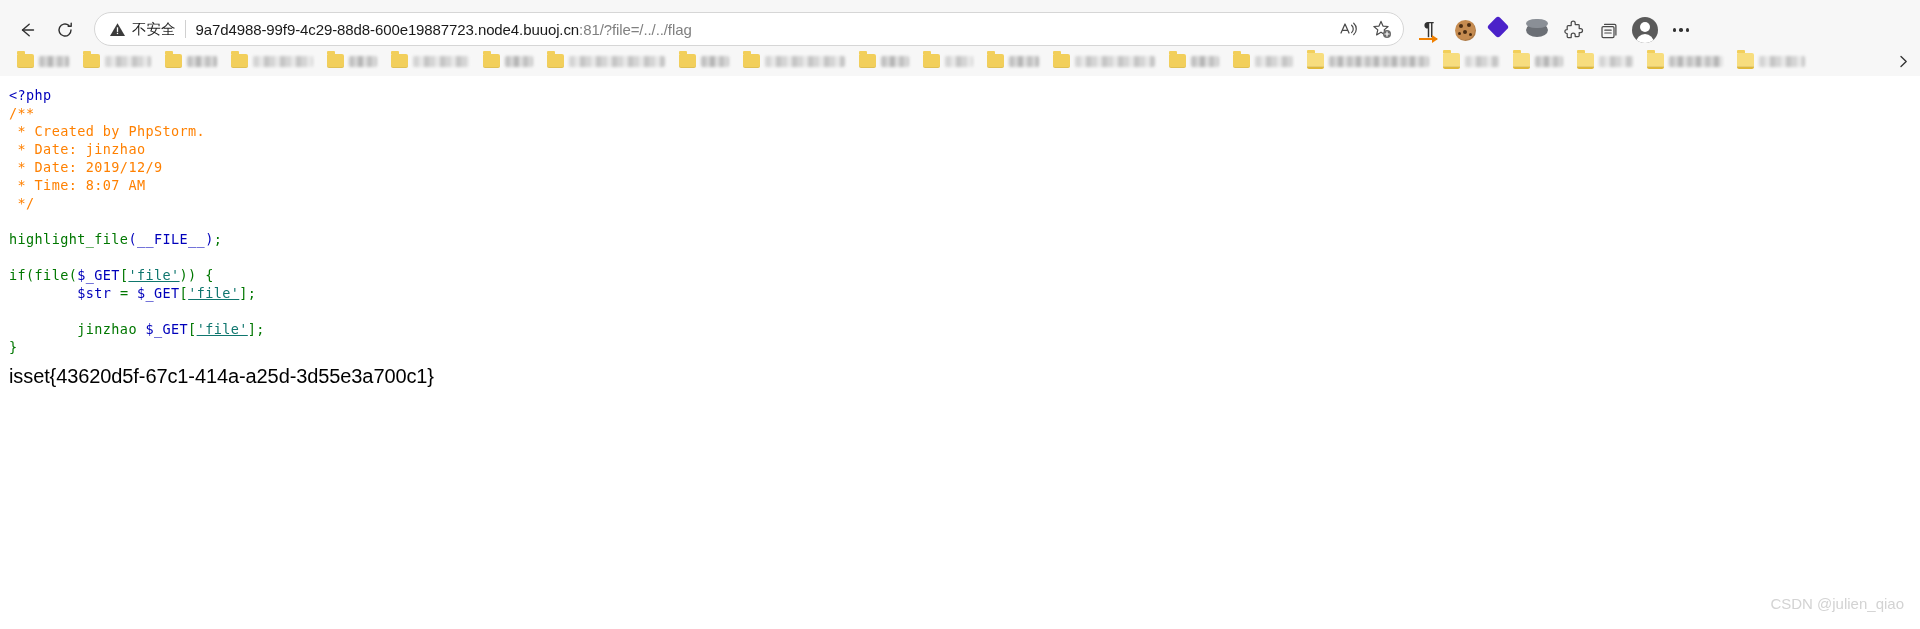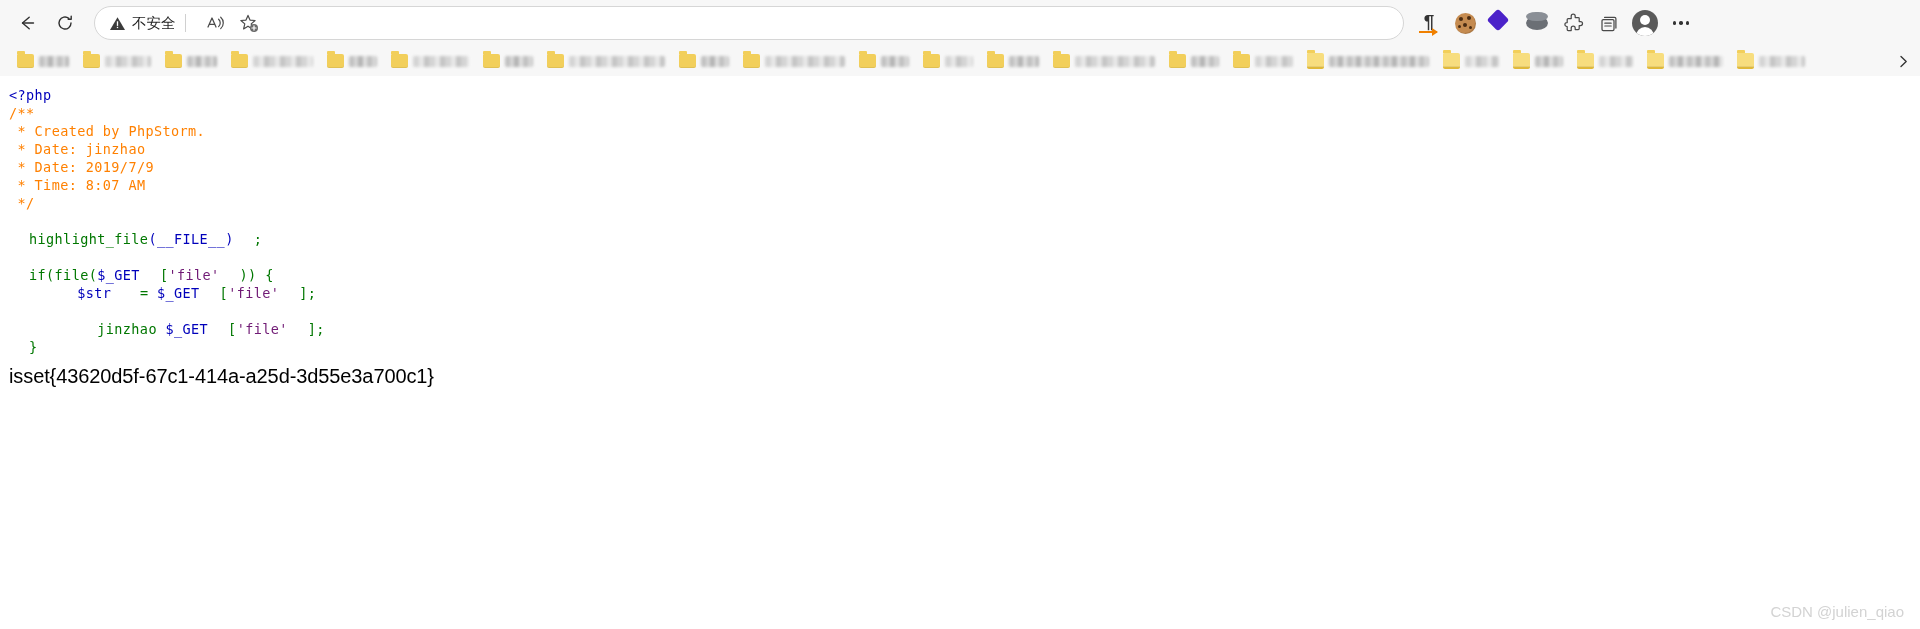--- a/index.html
+++ b/index.html
@@ -20,21 +20,21 @@
     display: flex;
     flex-direction: column;
   }
 
   
   .toolbar {
     height: 46px;
     min-height: 46px;
     background: #f7f7f7;
     display: flex;
-    align-items: center;
+    align-items: flex-end;
     padding: 0 8px;
     box-sizing: border-box;
     position: relative;
   }
 
   .nav-btn {
     width: 38px;
     height: 32px;
     display: flex;
     align-items: center;
@@ -313,37 +313,37 @@
     font-family: "DejaVu Sans Mono", "Liberation Mono", monospace;
     font-size: 13.5px;
     line-height: 18px;
     white-space: pre;
     padding: 10px 0 0 9px;
     color: #000000;
     letter-spacing: 0.4px;
   }
   .c-tag   { color: #0000bb; }
   .c-cmt   { color: #ff8000; }
-  .c-kw    { color: #007700; margin-left: 20px; }
+  .c-kw    { color: #007700; }
   .c-var   { color: #0000bb; }
-  .c-str   { color: #701a75; }
+  .c-str   { color: #0f766e; text-decoration: underline; }
 
   .flagline {
     font-family: "Liberation Sans", sans-serif;
     font-size: 20px;
     color: #000000;
     padding: 9px 0 0 9px;
     white-space: pre;
     letter-spacing: -0.1px;
   }
 
   .watermark {
     position: absolute;
     right: 16px;
-    bottom: 9px;
+    bottom: 17px;
     font-size: 15px;
     color: #d3d3d3;
     font-family: "Liberation Sans", sans-serif;
     white-space: nowrap;
   }
 </style>
 </head>
 <body>
 
 <div class="browser">
@@ -367,20 +367,21 @@
     <div class="omnibox">
       <div class="security-chip">
         <svg width="17" height="17" viewBox="0 0 17 17">
           <path d="M8.5 2.2 L16 15 H1 Z" fill="#3b3b3b"></path>
           <rect x="7.85" y="6.3" width="1.3" height="4.6" fill="#ffffff"></rect>
           <rect x="7.85" y="11.8" width="1.3" height="1.3" fill="#ffffff"></rect>
         </svg>
         <span class="security-text">不安全</span>
       </div>
       <div class="vdivider"></div>
+      <div class="url-text"><span>9a7d4988-99f9-4c29-88d8-600e19887723.node4.buuoj.cn</span><span class="dim">:81/?file=/../../flag</span></div>
 
       <div class="omni-right">
         <div class="omni-icon">
           <svg width="22" height="20" viewBox="0 0 22 20">
             <path d="M2 14 L6 5 L10 14 M3.4 11.3 H8.6" fill="none" stroke="#4a4a4a" stroke-width="1.25" stroke-linecap="round" stroke-linejoin="round"></path>
             <path d="M12.6 6.2 A5 5 0 0 1 12.6 13.6" fill="none" stroke="#4a4a4a" stroke-width="1.2" stroke-linecap="round"></path>
             <path d="M14.7 4.2 A7.6 7.6 0 0 1 14.7 15.6" fill="none" stroke="#4a4a4a" stroke-width="1.2" stroke-linecap="round"></path>
           </svg>
         </div>
         <div class="omni-icon">
@@ -540,21 +541,21 @@
       </svg>
     </div>
   </div>
 
   <div class="content">
 
     <div class="code-block"><span class="c-tag">&lt;?php</span>
 <span class="c-cmt">/**</span>
 <span class="c-cmt"> * Created by PhpStorm.</span>
 <span class="c-cmt"> * Date: jinzhao</span>
-<span class="c-cmt"> * Date: 2019/7/9</span>
+<span class="c-cmt"> * Date: 2019/12/9</span>
 <span class="c-cmt"> * Time: 8:07 AM</span>
 <span class="c-cmt"> */</span>
 
 <span class="c-kw">highlight_file</span><span class="c-var">(</span><span class="c-var">__FILE__</span><span class="c-var">)</span><span class="c-kw">;</span>
 
 <span class="c-kw">if(file(</span><span class="c-var">$_GET</span><span class="c-kw">[</span><span class="c-str">'file'</span><span class="c-kw">)) {</span>
         <span class="c-var">$str</span> <span class="c-kw">=</span> <span class="c-var">$_GET</span><span class="c-kw">[</span><span class="c-str">'file'</span><span class="c-kw">];</span>
 
         <span class="c-kw">jinzhao</span> <span class="c-var">$_GET</span><span class="c-kw">[</span><span class="c-str">'file'</span><span class="c-kw">];</span>
 <span class="c-kw">}</span></div>

